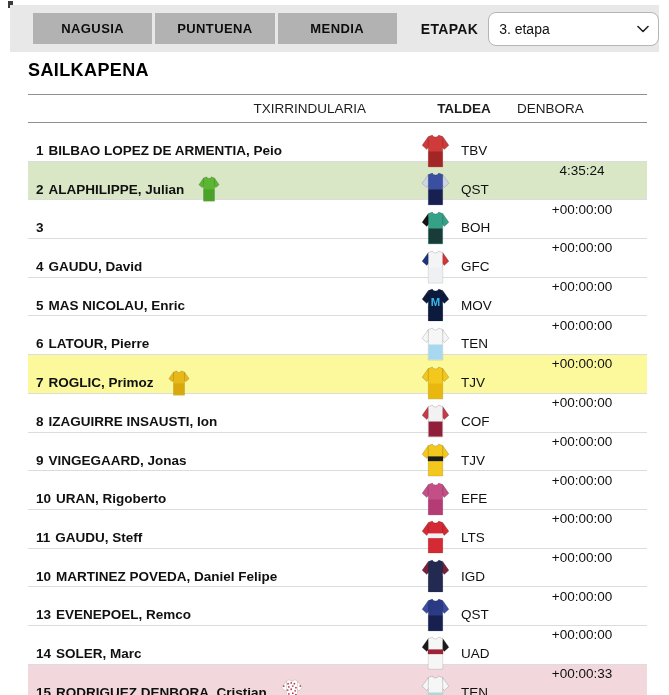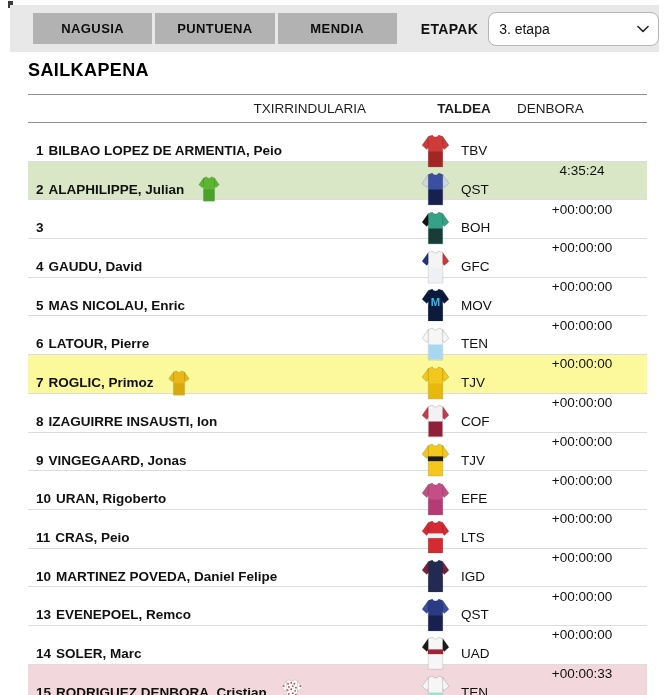--- a/index.html
+++ b/index.html
@@ -267,21 +267,21 @@
     <rect x="7.3" y="17" width="13.4" height="14.6" fill="#b43b74"></rect>
 
   </svg>
         </div>
         <div class="cell-team">EFE</div>
         <div class="cell-time">+00:00:00</div>
       </div>
       <div class="row">
         <div class="cell-name">
           <span class="rank">11</span>
-          <span>CRAS, Peio</span>
+          <span>GAUDU, Steff</span>
         </div>
         <div class="cell-jersey">
           <svg width="29" height="34" viewBox="0 0 28 33">
     <polygon points="7,2.5 1,11 5.5,15 8.5,11.5" fill="#d42a33" stroke="rgba(0,0,0,.3)" stroke-width=".5"></polygon>
     <polygon points="21,2.5 27,11 22.5,15 19.5,11.5" fill="#d42a33" stroke="rgba(0,0,0,.3)" stroke-width=".5"></polygon>
     <path d="M7,2.5 L11,1 C11.5,3.5 16.5,3.5 17,1 L21,2.5 L21,32 L7,32 Z" fill="#d42a33" stroke="rgba(0,0,0,.3)" stroke-width=".5"></path>
     <rect x="7.3" y="17" width="13.4" height="14.6" fill="#d42a33"></rect>
     <rect x="6.6" y="13" width="14.8" height="4.6" fill="#f2f2f2"></rect>
   </svg>
         </div>

